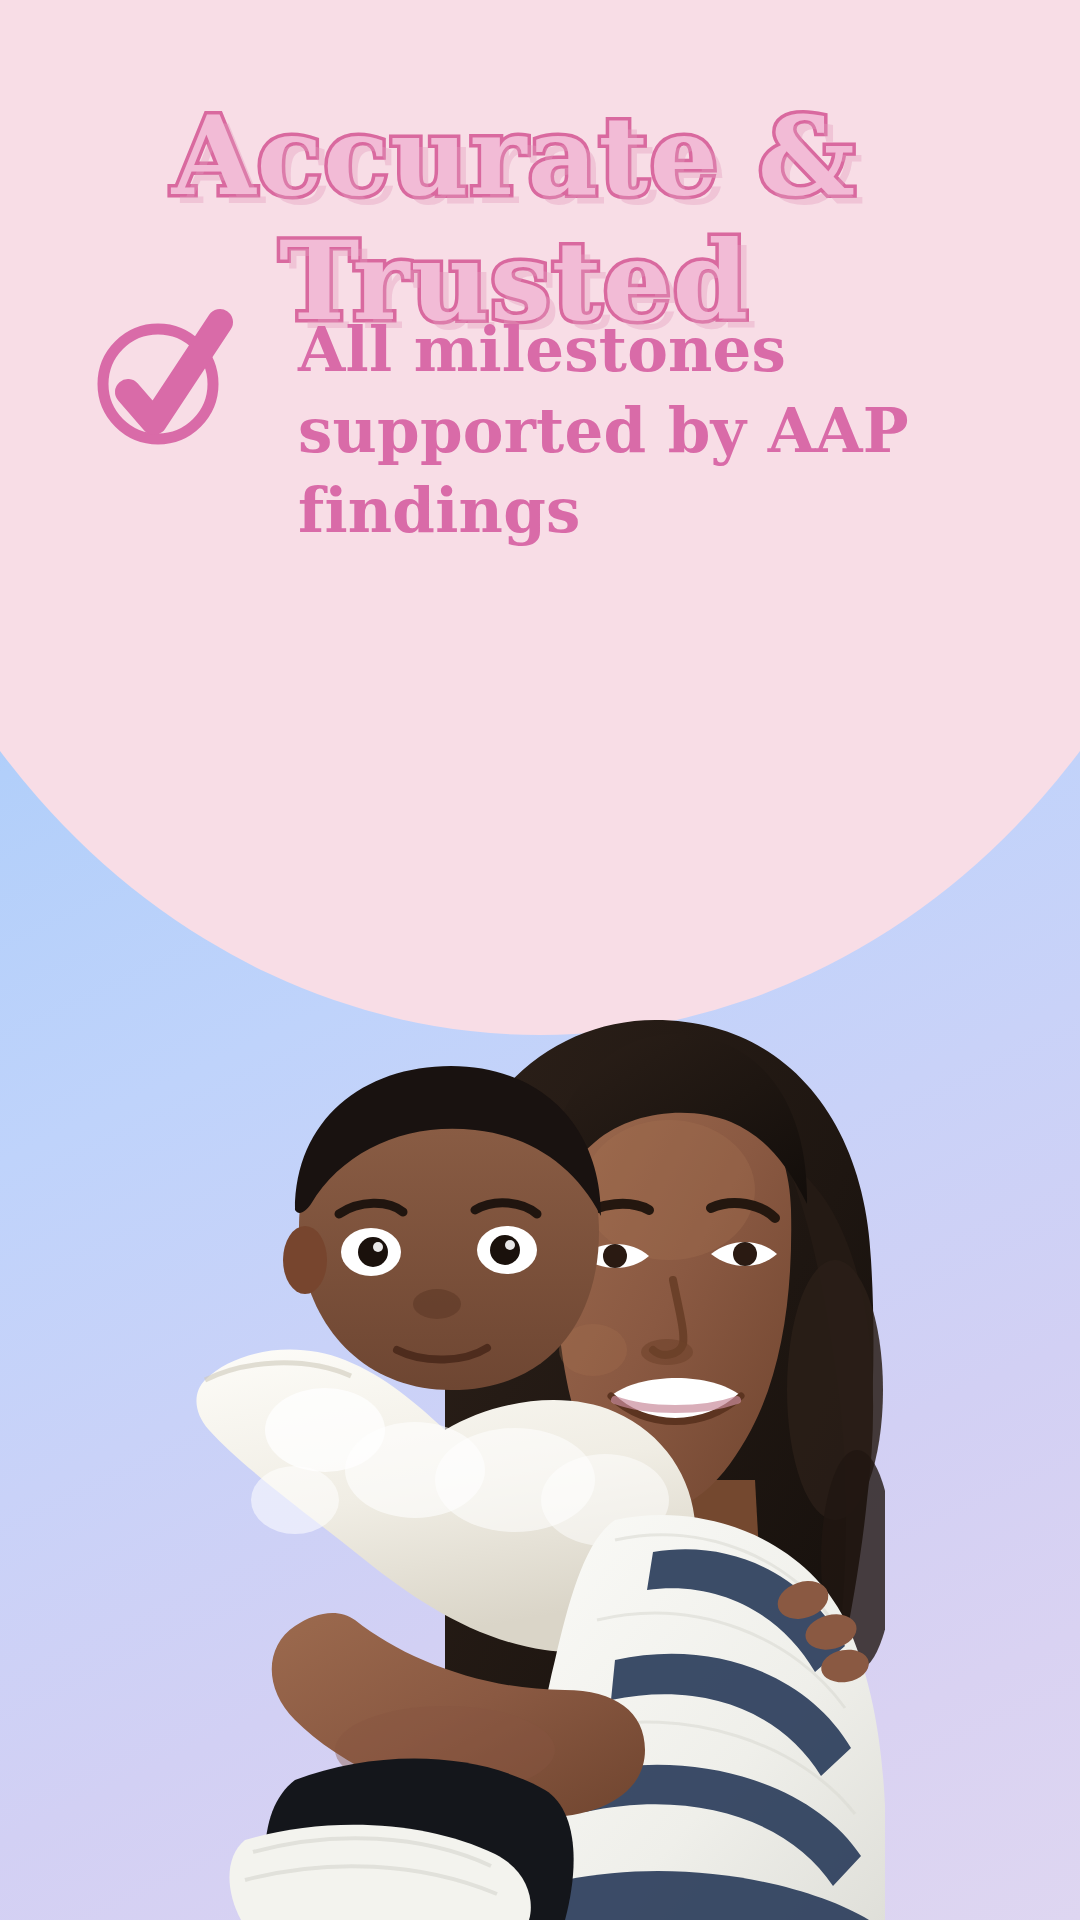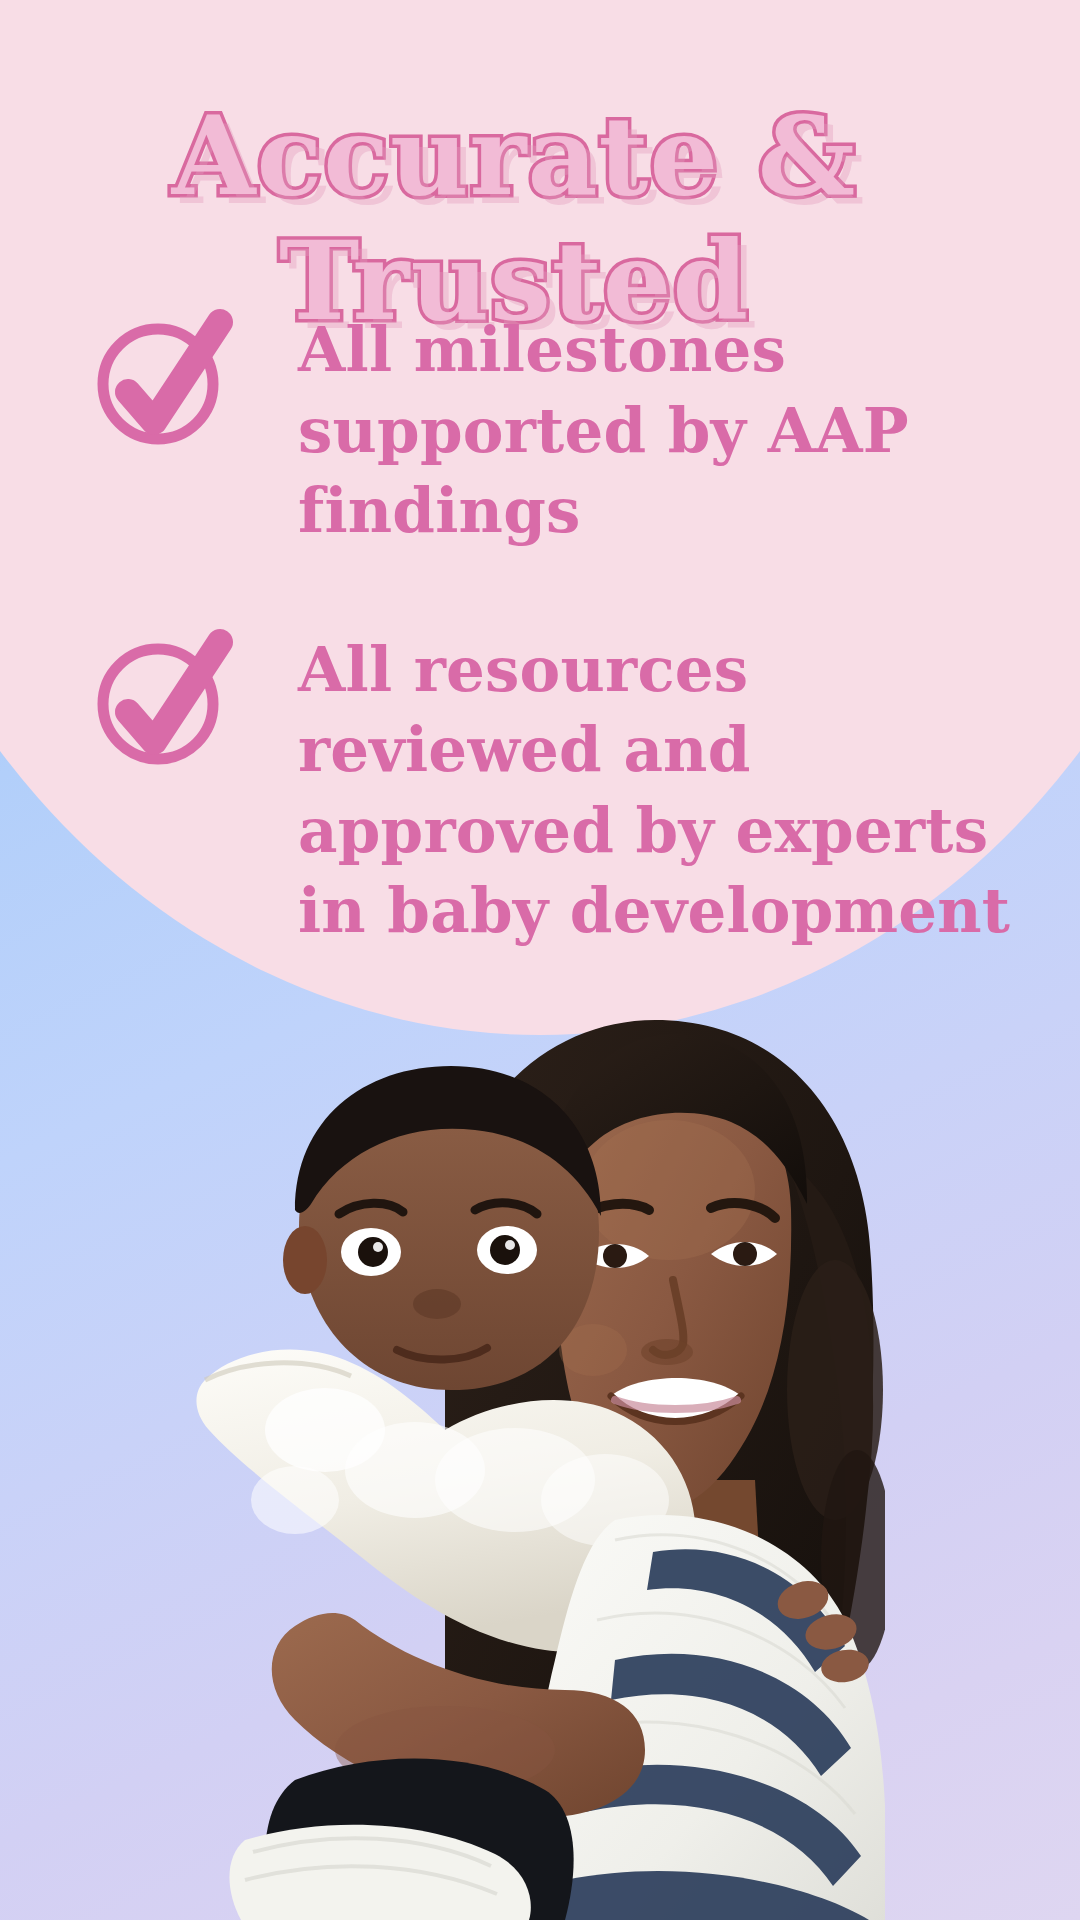--- a/index.html
+++ b/index.html
@@ -273,25 +273,16 @@
     <div class="bullet">
       <span class="bullet-icon">
         <svg viewBox="0 0 140 140">
           <circle cx="66" cy="76" r="55" fill="none" stroke="#D96BA8" stroke-width="11"></circle>
           <path d="M36 84 L62 114 L128 14" fill="none" stroke="#D96BA8" stroke-width="26" stroke-linecap="round" stroke-linejoin="round"></path>
         </svg>
       </span>
       <span class="bullet-text">All milestones supported by AAP findings</span>
     </div>
 
-    <div class="bullet">
-      <span class="bullet-icon">
-        <svg viewBox="0 0 140 140">
-          <circle cx="66" cy="76" r="55" fill="none" stroke="#D96BA8" stroke-width="11"></circle>
-          <path d="M36 84 L62 114 L128 14" fill="none" stroke="#D96BA8" stroke-width="26" stroke-linecap="round" stroke-linejoin="round"></path>
-        </svg>
-      </span>
-      <span class="bullet-text">All resources reviewed and approved by experts in baby development</span>
-    </div>
 
   </div>
 
 </div>
 
 </body></html>

